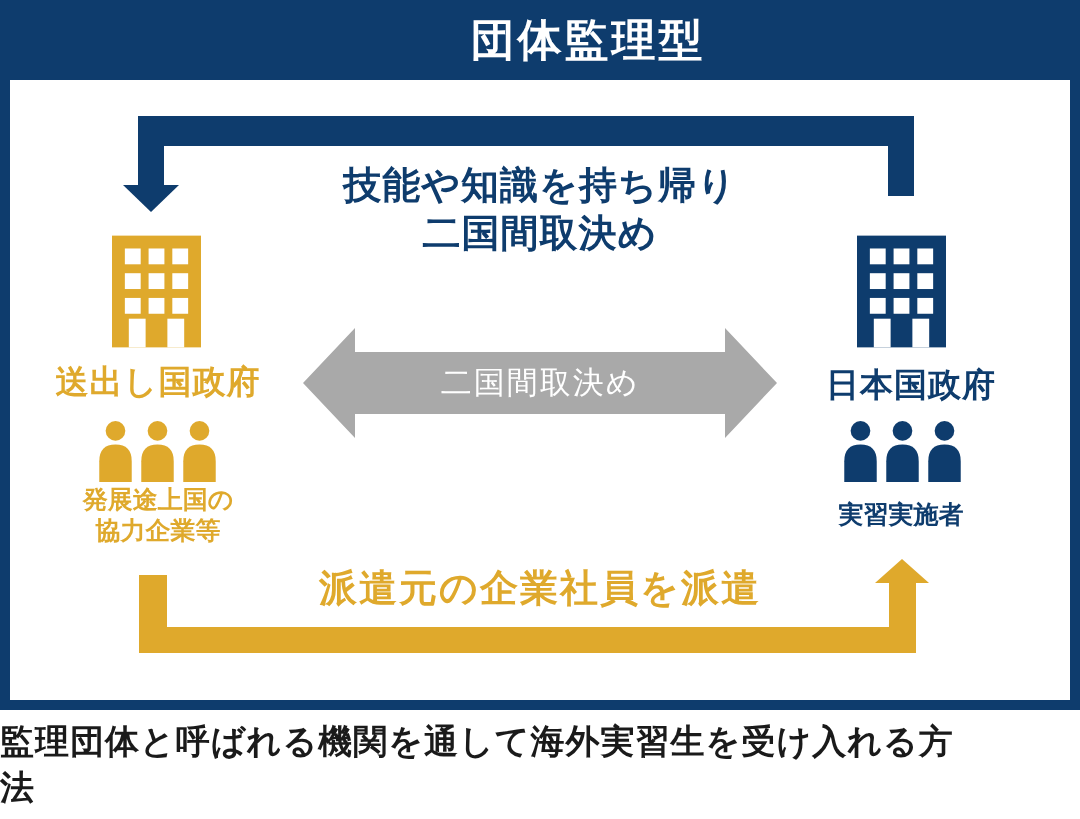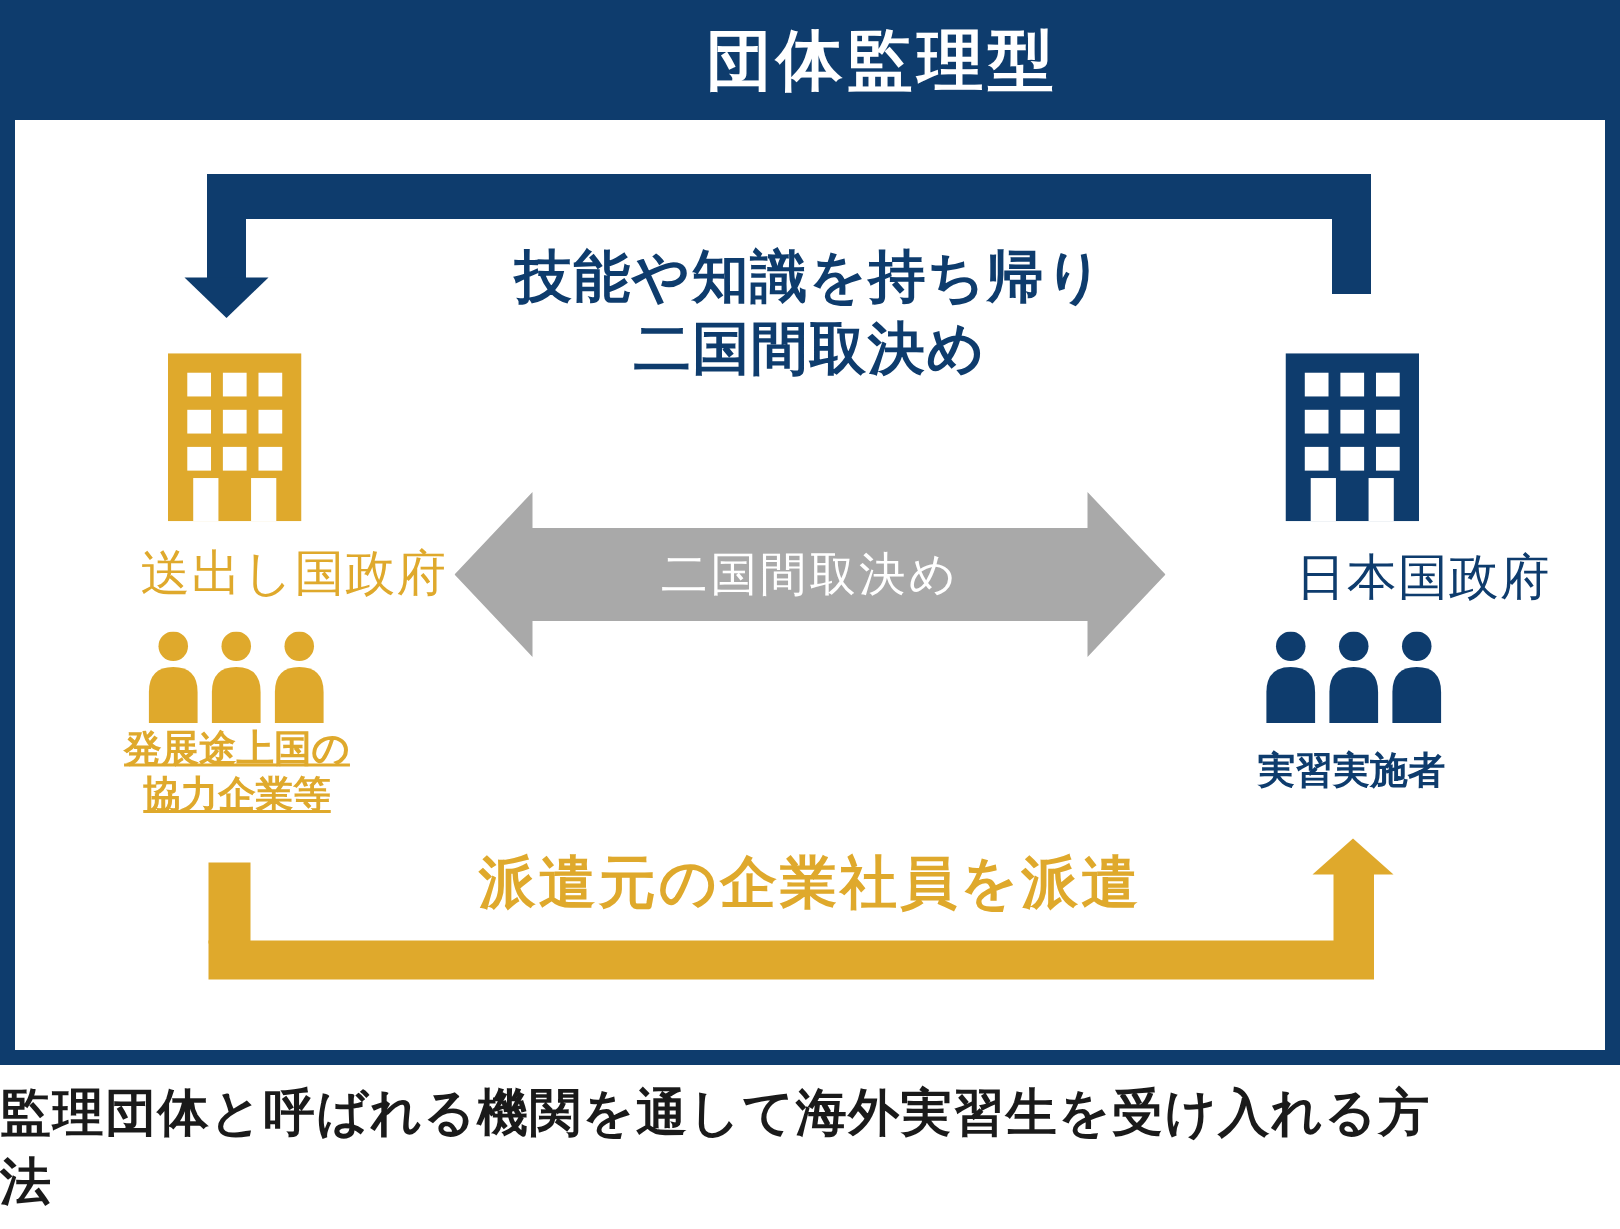--- a/index.html
+++ b/index.html
@@ -37,29 +37,29 @@
   
   .main-message{position:absolute;left:0;right:0;top:162px;text-align:center;color:var(--navy);
     font-size:38px;font-weight:bold;line-height:1.26;letter-spacing:1px;}
   .gold-message{position:absolute;left:0;right:0;top:563px;text-align:center;color:var(--gold);
     font-size:38px;font-weight:bold;letter-spacing:2px;}
   
   .building{position:absolute;width:89px;height:113px;}
   .building svg{display:block;width:100%;height:100%;}
   .b-left{left:112px;top:235px;color:var(--gold);}
   .b-right{left:857px;top:235px;color:var(--navy);}
-  .entity-label{position:absolute;text-align:center;font-size:33px;font-weight:normal;letter-spacing:1px;padding-left:38px;}
+  .entity-label{position:absolute;text-align:center;font-size:33px;font-weight:bold;letter-spacing:1px;}
   .el-left{left:0;width:316px;top:360px;color:var(--gold);}
   .el-right{left:756px;width:310px;top:363px;color:var(--navy);}
   .people{position:absolute;display:flex;gap:5px;}
   .people svg{display:block;width:37px;height:61px;}
   .p-left{left:97px;top:421px;color:var(--gold);}
   .p-right{left:842px;top:421px;color:var(--navy);}
   .group-label{position:absolute;text-align:center;font-size:25px;font-weight:bold;line-height:1.22;}
-  .gl-left{left:0;width:316px;top:484px;color:var(--gold);text-decoration:underline;}
+  .gl-left{left:0;width:316px;top:484px;color:var(--gold);}
   .gl-right{left:746px;width:310px;top:499px;color:var(--navy);}
   
   .caption-area{position:absolute;left:0;top:710px;width:984px;height:109px;background:#fff;
     display:flex;align-items:center;justify-content:center;}
   .caption-area .caption{color:var(--caption);font-size:34px;font-weight:bold;letter-spacing:1px;}
 </style>
 </head>
 <body>
 
 <div class="frame" style="--navy: #0e3c6d; --gold: #dfa92c; --gray: #a9a9a9; --caption: #1a1a1a;">

